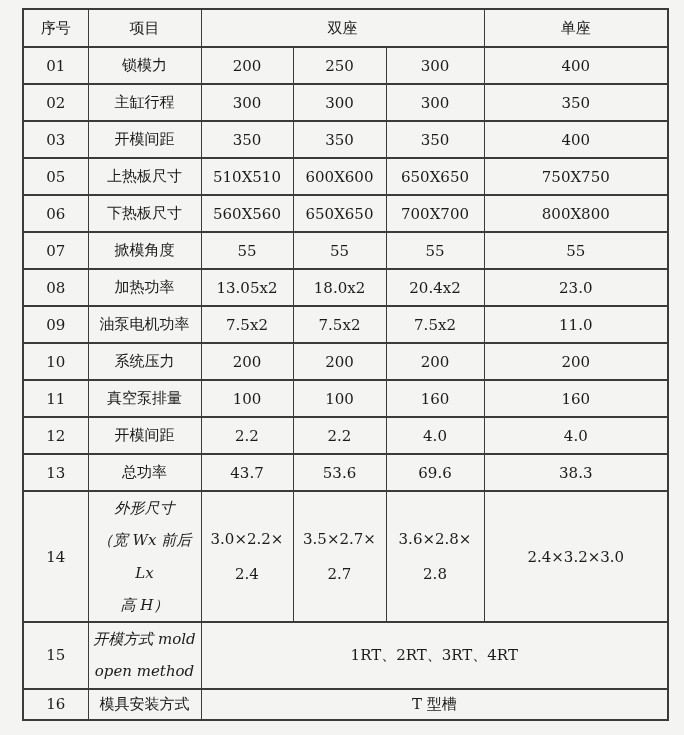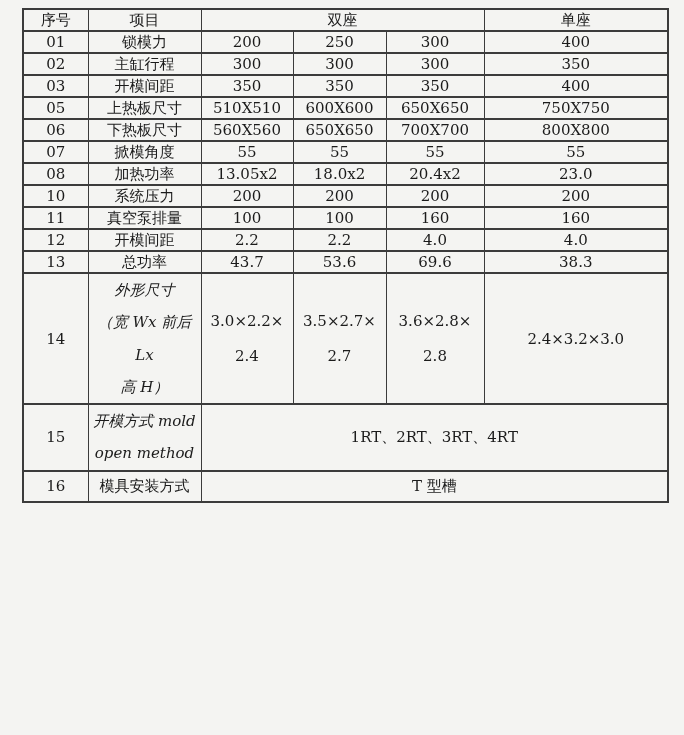--- a/index.html
+++ b/index.html
@@ -35,22 +35,22 @@
     padding:0 2px;
     white-space:pre-line;
     overflow:hidden;
   }
   col.c-no{width:65px;}
   col.c-item{width:113px;}
   col.c-d1{width:92px;}
   col.c-d2{width:93px;}
   col.c-d3{width:98px;}
   col.c-single{width:184px;}
-  tr.r-head{height:22px;padding-left:36px;}
-  tr.r{height:22px;}
+  tr.r-head{height:38px;padding-left:36px;}
+  tr.r{height:37px;}
   tr.r14{height:90px;}
   tr.r15{height:60px;}
   tr.r16{height:31px;}
   .tall{line-height:2.15;font-style:italic;}
   .tall-v{line-height:2.3;}
 </style>
 </head>
 <body>
 
 <div class="sheet">
@@ -129,20 +129,28 @@
 
     <tr class="r">
       <td>08</td>
       <td>加热功率</td>
       <td>13.05x2</td>
       <td>18.0x2</td>
       <td>20.4x2</td>
       <td>23.0</td>
     </tr>
 
+    <tr class="r">
+      <td>09</td>
+      <td>油泵电机功率</td>
+      <td>7.5x2</td>
+      <td>7.5x2</td>
+      <td>7.5x2</td>
+      <td>11.0</td>
+    </tr>
 
     <tr class="r">
       <td>10</td>
       <td>系统压力</td>
       <td>200</td>
       <td>200</td>
       <td>200</td>
       <td>200</td>
     </tr>
 

